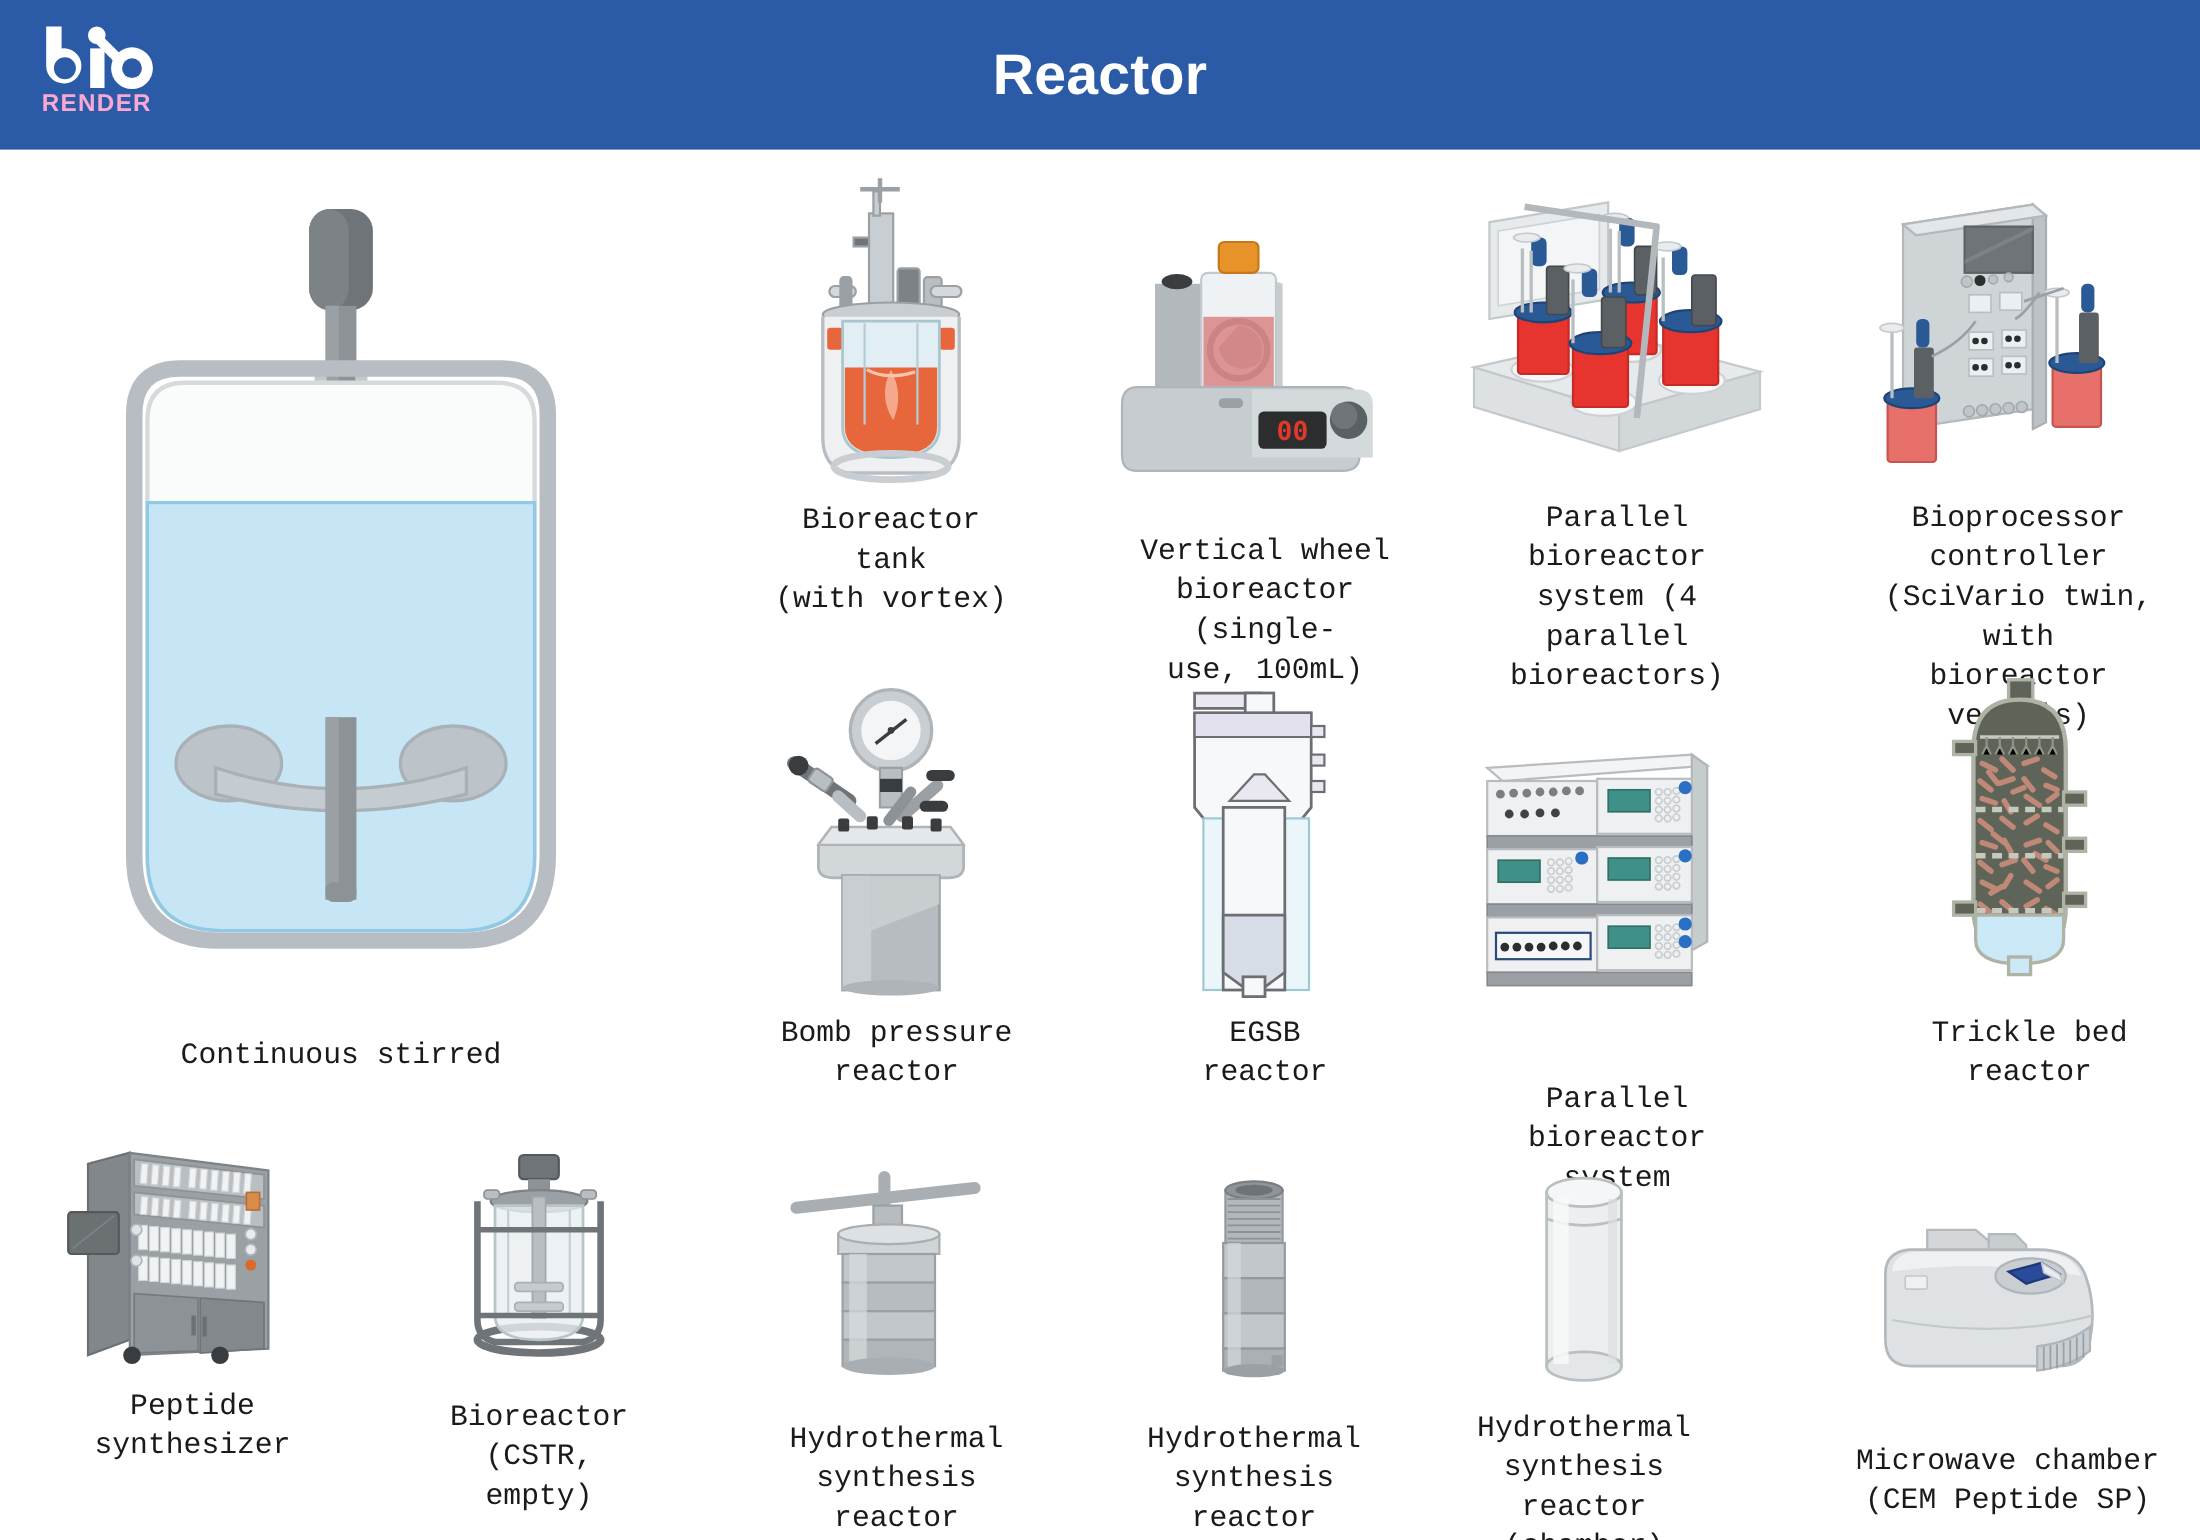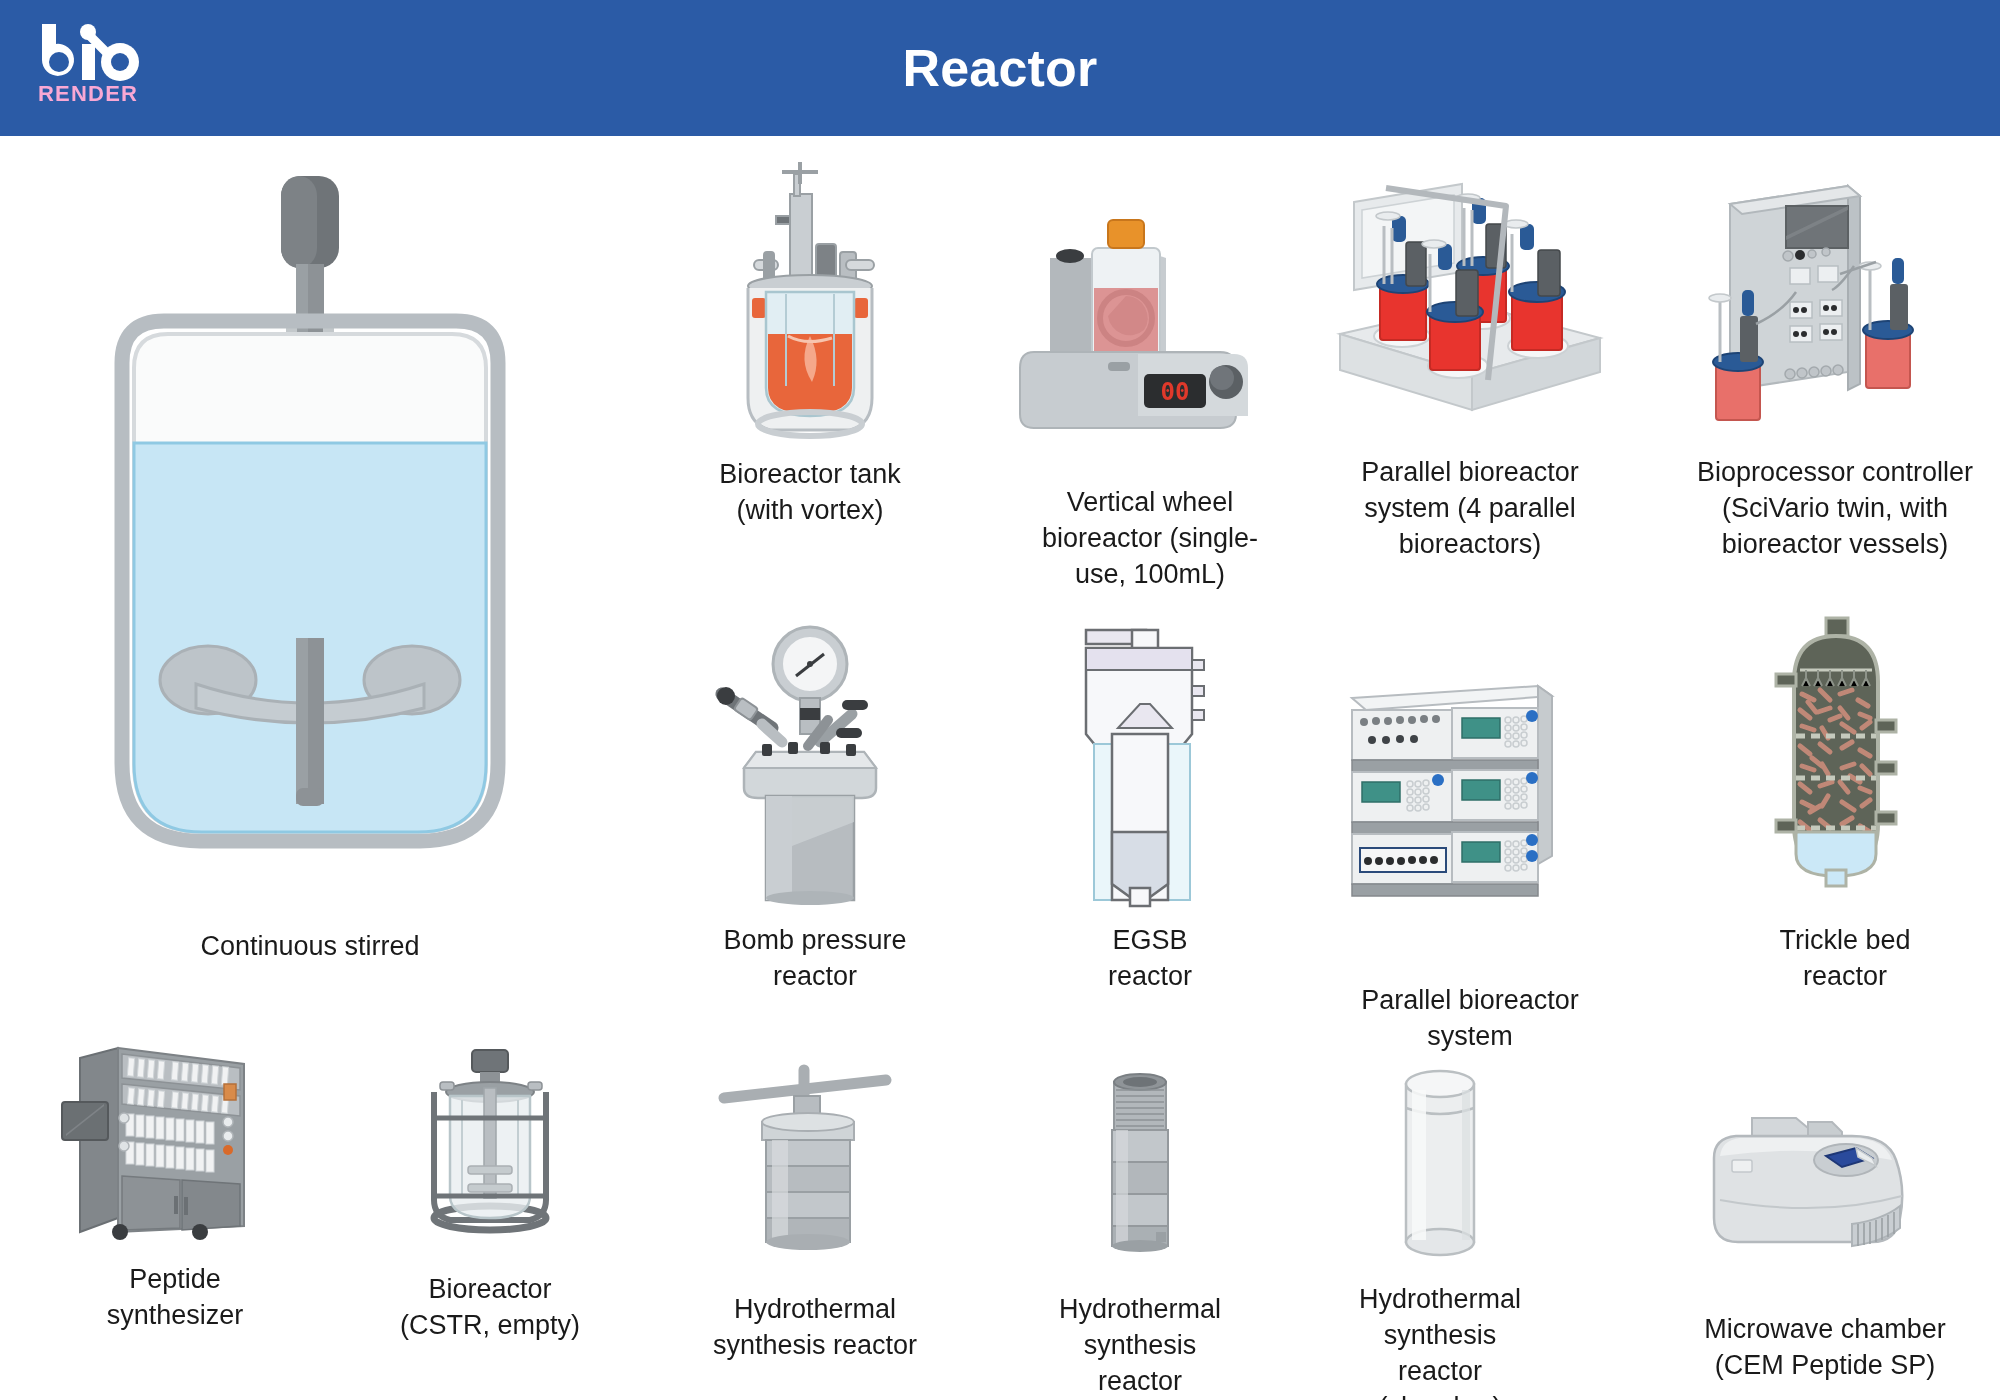--- a/index.html
+++ b/index.html
@@ -31,21 +31,21 @@
 
   
   .sheet { position:absolute; left:0; top:136px; width:2000px; height:1264px; }
 
   .cell { position:absolute; }
   .art  { position:absolute; left:0; top:0; width:100%; }
   .caption {
     position:absolute; left:0; width:100%;
     text-align:center; color:#1a1a1a;
     font-size:27px; line-height:36px;
-    font-family:Liberation Sans, sans-serif;
+    font-family:Liberation Mono, monospace;
   }
 
   svg { display:block; overflow:visible; }
 </style>
 </head>
 <body>
 
 <div class="header">
   <div class="logo">
     <div style="position:relative;height:58px;">
@@ -63,21 +63,21 @@
         <circle cx="82" cy="40" r="9" fill="#2b5ba6"></circle>
       </svg>
     </div>
     <div class="logo-render">RENDER</div>
   </div>
   <div class="page-title">Reactor</div>
 </div>
 
 <div class="sheet">
 
-  <div class="cell" style="left:100px;top:32px;width:420px;height:900px;">
+  <div class="cell" style="left:100px;top:46px;width:420px;height:900px;">
     <svg class="art" width="420" height="740" viewBox="0 0 420 740">
 
       <rect x="181" y="8" width="58" height="92" rx="20" fill="#6f7478"></rect>
       <rect x="181" y="8" width="36" height="92" rx="20" fill="#7d8286"></rect>
 
       <rect x="196" y="96" width="28" height="540" fill="#8d9296"></rect>
       <rect x="196" y="96" width="12" height="540" fill="#9aa0a4"></rect>
 
       <rect x="186" y="152" width="11" height="32" rx="4" fill="#c3c8cb"></rect>
       <rect x="223" y="152" width="11" height="32" rx="4" fill="#c3c8cb"></rect>

